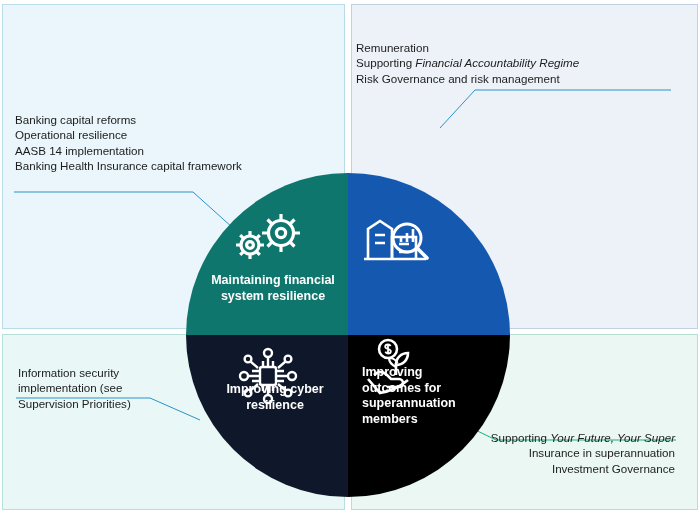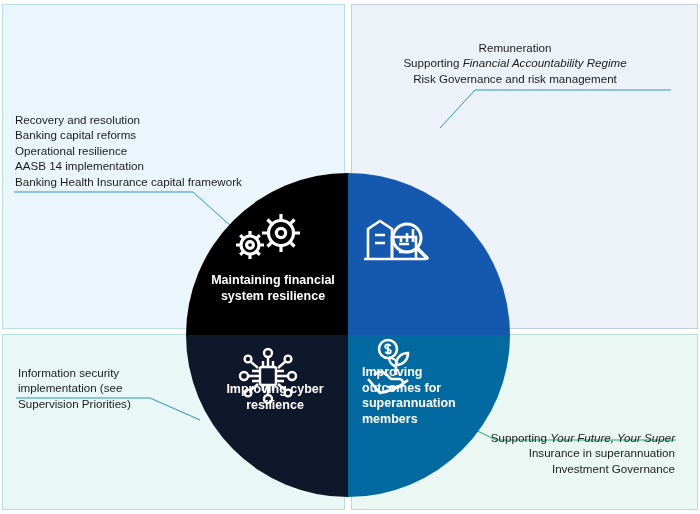--- a/index.html
+++ b/index.html
@@ -50,24 +50,24 @@
     top: 173px;
     width: 324px;
     height: 324px;
   }
   .seg {
     position: absolute;
     width: 162px;
     height: 162px;
     overflow: hidden;
   }
-  #seg-tl { left: 0; top: 0; background: #000000; border-top-left-radius: 162px; }
+  #seg-tl { left: 0; top: 0; background: #0f766e; border-top-left-radius: 162px; }
   #seg-tr { left: 162px; top: 0; background: #1558b0; border-top-right-radius: 162px; }
   #seg-bl { left: 0; top: 162px; background: #0f172a; border-bottom-left-radius: 162px; }
-  #seg-br { left: 162px; top: 162px; background: #0369a1; border-bottom-right-radius: 162px; }
+  #seg-br { left: 162px; top: 162px; background: #000000; border-bottom-right-radius: 162px; }
 
   .seg-label {
     position: absolute;
     color: #ffffff;
     font-size: 12.5px;
     line-height: 15.5px;
     font-weight: 600;
   }
   #label-tl { left: 22px; top: 100px; width: 130px; text-align: center; }
   #label-bl { left: 25px; top: 47px; width: 128px; text-align: center; }
@@ -85,21 +85,21 @@
   .note {
     position: absolute;
     color: #1c1c1c;
     font-size: 11.6px;
     line-height: 15.4px;
     white-space: nowrap;
   }
   .note .it { font-style: italic; }
 
   #note-tl { left: 15px; top: 112px; text-align: left; }
-  #note-tr { left: 356px; top: 40px; width: 318px; text-align: center; }
+  #note-tr { left: 356px; top: 40px; width: 318px; text-align: left; }
   #note-bl { left: 18px; top: 365px; text-align: left; white-space: normal; width: 160px; }
   #note-br { left: 420px; top: 430px; width: 255px; text-align: right; }
 
   
   #lines {
     position: absolute;
     left: 0; top: 0;
     width: 700px; height: 514px;
     pointer-events: none;
   }
@@ -115,21 +115,20 @@
   <div class="quad" id="quad-br"></div>
 
   <svg id="lines">
     <polyline points="14,192 193,192 253,246" fill="none" stroke="#2a93c9" stroke-width="1"></polyline>
     <polyline points="671,90 475,90 440,128" fill="none" stroke="#2a93c9" stroke-width="1"></polyline>
     <polyline points="16,398 150,398 200,420" fill="none" stroke="#2a93c9" stroke-width="1"></polyline>
     <polyline points="676,440 496,440 455,420" fill="none" stroke="#17b37a" stroke-width="1"></polyline>
   </svg>
 
   <div class="note" id="note-tl">
-    <div>Recovery and resolution</div>
     <div>Banking capital reforms</div>
     <div>Operational resilience</div>
     <div>AASB 14 implementation</div>
     <div>Banking Health Insurance capital framework</div>
   </div>
 
   <div class="note" id="note-tr">
     <div>Remuneration</div>
     <div>
       <span>Supporting </span><span class="it">Financial Accountability Regime</span>

